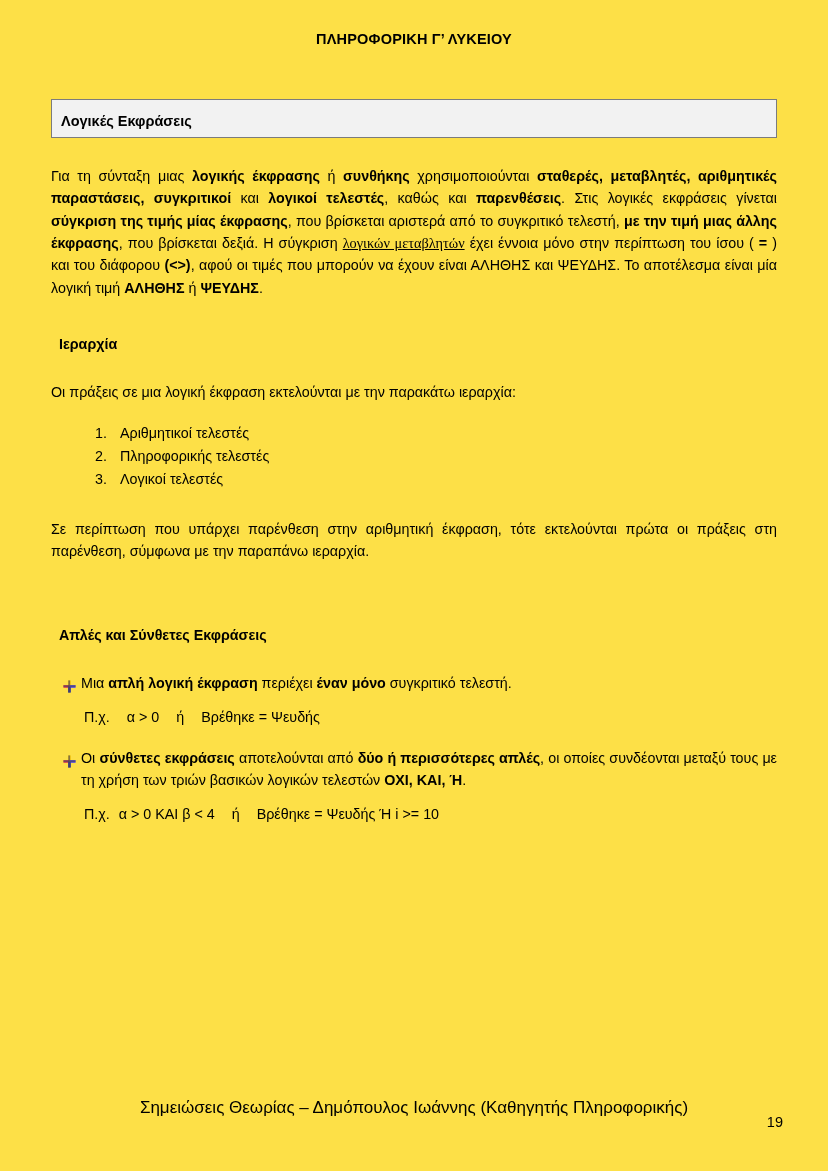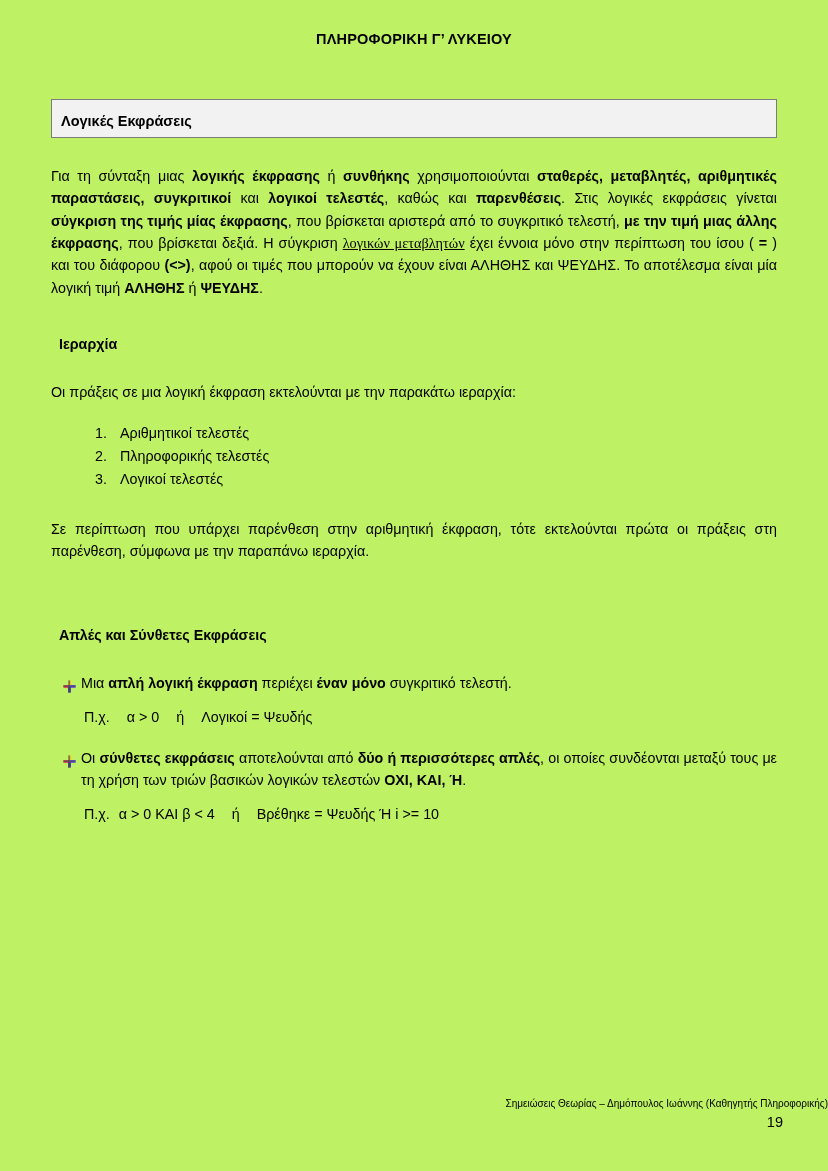--- a/index.html
+++ b/index.html
@@ -10,21 +10,21 @@
   }
   body {
     font-family: "Liberation Sans", "DejaVu Sans", sans-serif;
     color: #000000;
   }
   .page {
     position: relative;
     width: 828px;
     height: 1171px;
     margin: 0 auto;
-    background: #bef264;
+    background: #fde047;
     overflow: hidden;
     box-sizing: border-box;
   }
   
   .doc-header {
     position: absolute;
     top: 31px;
     left: 0;
     width: 828px;
     text-align: center;
@@ -121,22 +121,22 @@
     position: absolute;
     left: 0;
     top: 1098px;
     width: 828px;
     height: 24px;
   }
   .footer-text {
     position: absolute;
     left: 0;
     width: 828px;
-    text-align: right;
-    font-size: 10px;
+    text-align: center;
+    font-size: 17px;
     color: #000;
   }
   .footer-page {
     position: absolute;
     right: 45px;
     top: 16px;
     font-size: 14.5px;
     color: #000;
   }
 </style>
@@ -197,21 +197,21 @@
           <rect x="6.2" y="8.5" width="3.6" height="7" fill="#4a4a8a"></rect>
           <rect x="6.9" y="0.5" width="1.2" height="15" fill="#3a3a5c"></rect>
           <rect x="0.5" y="6.9" width="15" height="1.2" fill="#3a3a5c"></rect>
         </svg>
       </span>
       <span>Μια </span><b>απλή λογική έκφραση</b><span> περιέχει </span><b>έναν μόνο</b><span> συγκριτικό τελεστή.</span>
     </div>
 
     <div class="gap-sm"></div>
 
-    <div class="example-line"><span>Π.χ.</span><span class="sp-xwide"></span><span>α &gt; 0</span><span class="sp-xwide"></span><span>ή</span><span class="sp-xwide"></span><span>Λογικοί = Ψευδής</span></div>
+    <div class="example-line"><span>Π.χ.</span><span class="sp-xwide"></span><span>α &gt; 0</span><span class="sp-xwide"></span><span>ή</span><span class="sp-xwide"></span><span>Βρέθηκε = Ψευδής</span></div>
 
     <div class="gap-md"></div>
 
     <div class="bullet-item">
       <span class="bullet-marker">
         <svg viewBox="0 0 16 16" width="13" height="13" aria-hidden="true">
           <rect x="6.2" y="0.5" width="3.6" height="7" fill="#f0c419"></rect>
           <rect x="0.5" y="6.2" width="7" height="3.6" fill="#d94f4f"></rect>
           <rect x="8.5" y="6.2" width="7" height="3.6" fill="#6b5bd2"></rect>
           <rect x="6.2" y="8.5" width="3.6" height="7" fill="#4a4a8a"></rect>

